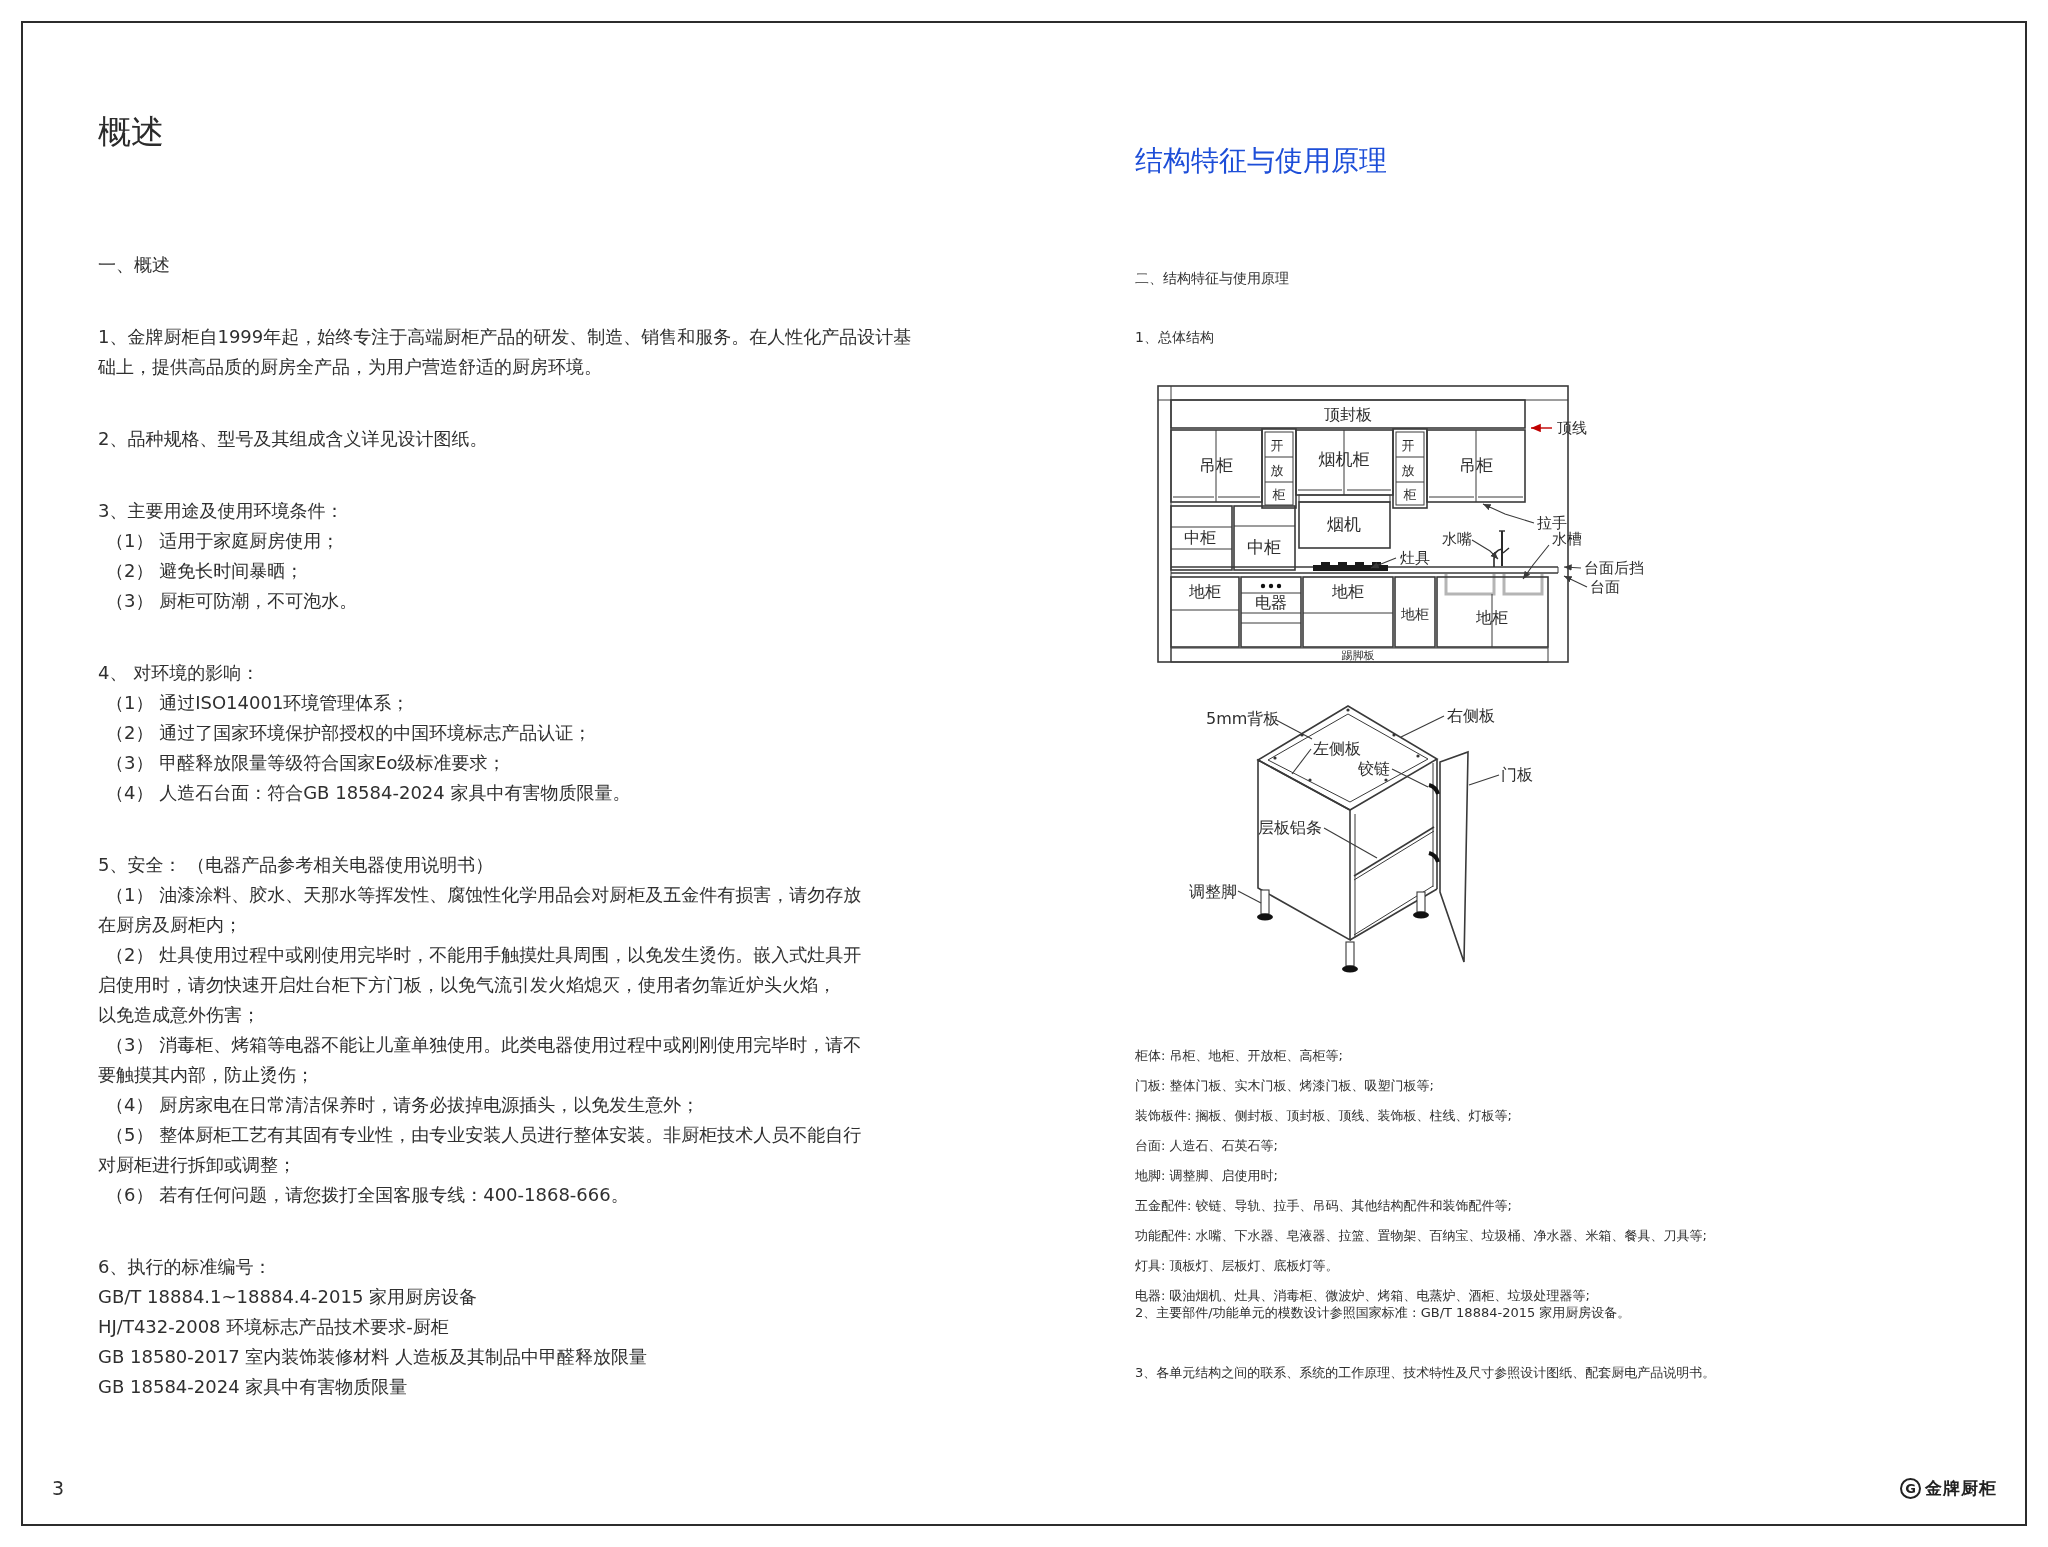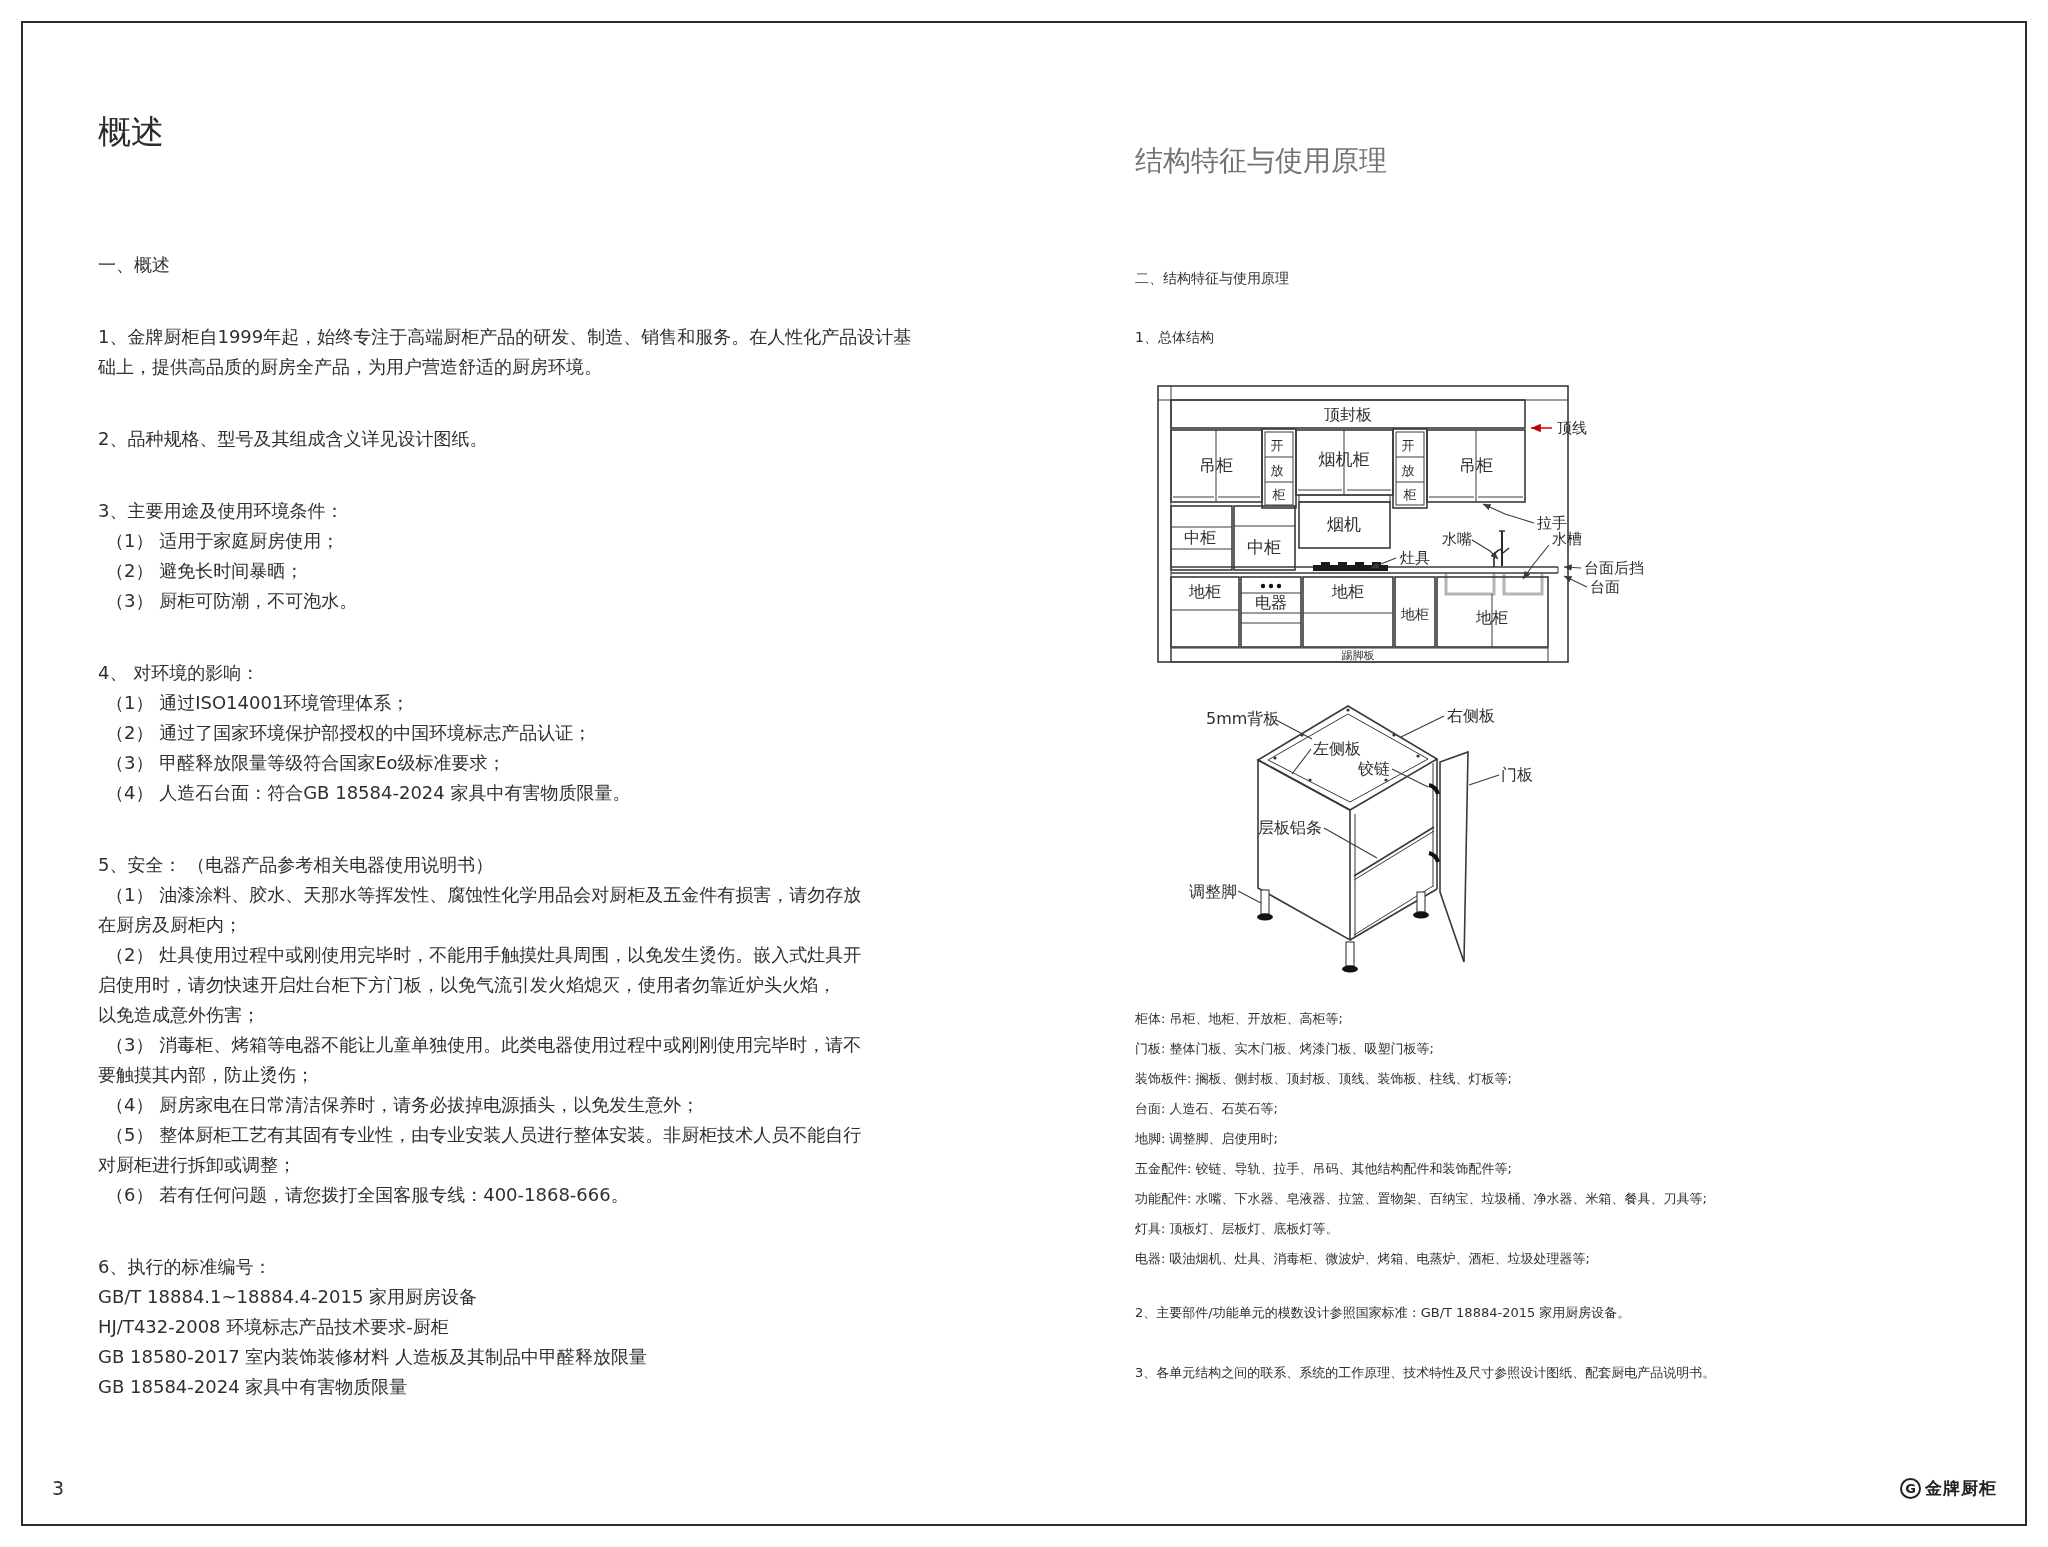--- a/index.html
+++ b/index.html
@@ -8,26 +8,26 @@
   .page-border{position:absolute;left:21px;top:21px;width:2006px;height:1505px;
        border:2px solid #2c2c2c;box-sizing:border-box;}
   
   .left-page{position:absolute;left:98px;top:112px;width:860px;}
   .doc-title{font-size:33px;line-height:40px;font-weight:500;color:#2b2b2b;margin:0 0 98px 0;}
   .ln{font-size:18px;line-height:30px;white-space:nowrap;}
   .gap{margin-top:42px;}
   .ind{padding-left:8px;}
   
   .right-page-title{position:absolute;left:1135px;top:124px;font-size:28px;line-height:36px;
-       font-weight:500;color:#737373;}
+       font-weight:500;color:#1d4ed8;}
   .r-heading{position:absolute;left:1135px;top:267px;font-size:14px;line-height:22px;}
   .r-subheading{position:absolute;left:1135px;top:326px;font-size:14px;line-height:22px;}
   .kitchen-svg{position:absolute;left:1150px;top:380px;}
   .cabinet-svg{position:absolute;left:1150px;top:690px;}
-  .component-list{position:absolute;left:1135px;top:1004px;font-size:13px;line-height:30px;white-space:nowrap;}
+  .component-list{position:absolute;left:1135px;top:1041px;font-size:13px;line-height:30px;white-space:nowrap;}
   .r-para2{position:absolute;left:1135px;top:1302px;font-size:13px;line-height:22px;white-space:nowrap;}
   .r-para3{position:absolute;left:1135px;top:1362px;font-size:13px;line-height:22px;white-space:nowrap;}
   
   .page-number{position:absolute;left:52px;top:1477px;font-size:19px;}
   .brand-logo{position:absolute;left:1900px;top:1477px;display:flex;align-items:center;gap:4px;}
   .logo-circle{width:21px;height:21px;border:2px solid #222;border-radius:50%;box-sizing:border-box;
        display:flex;align-items:center;justify-content:center;font-size:13px;font-weight:700;color:#222;}
   .logo-text{font-size:17px;font-weight:600;letter-spacing:1px;color:#222;}
   svg text{font-family:"DejaVu Sans","Liberation Sans",sans-serif;fill:#2d2d2d;}
   svg .frame{fill:none;stroke:#3a3a3a;stroke-width:1.6;}

